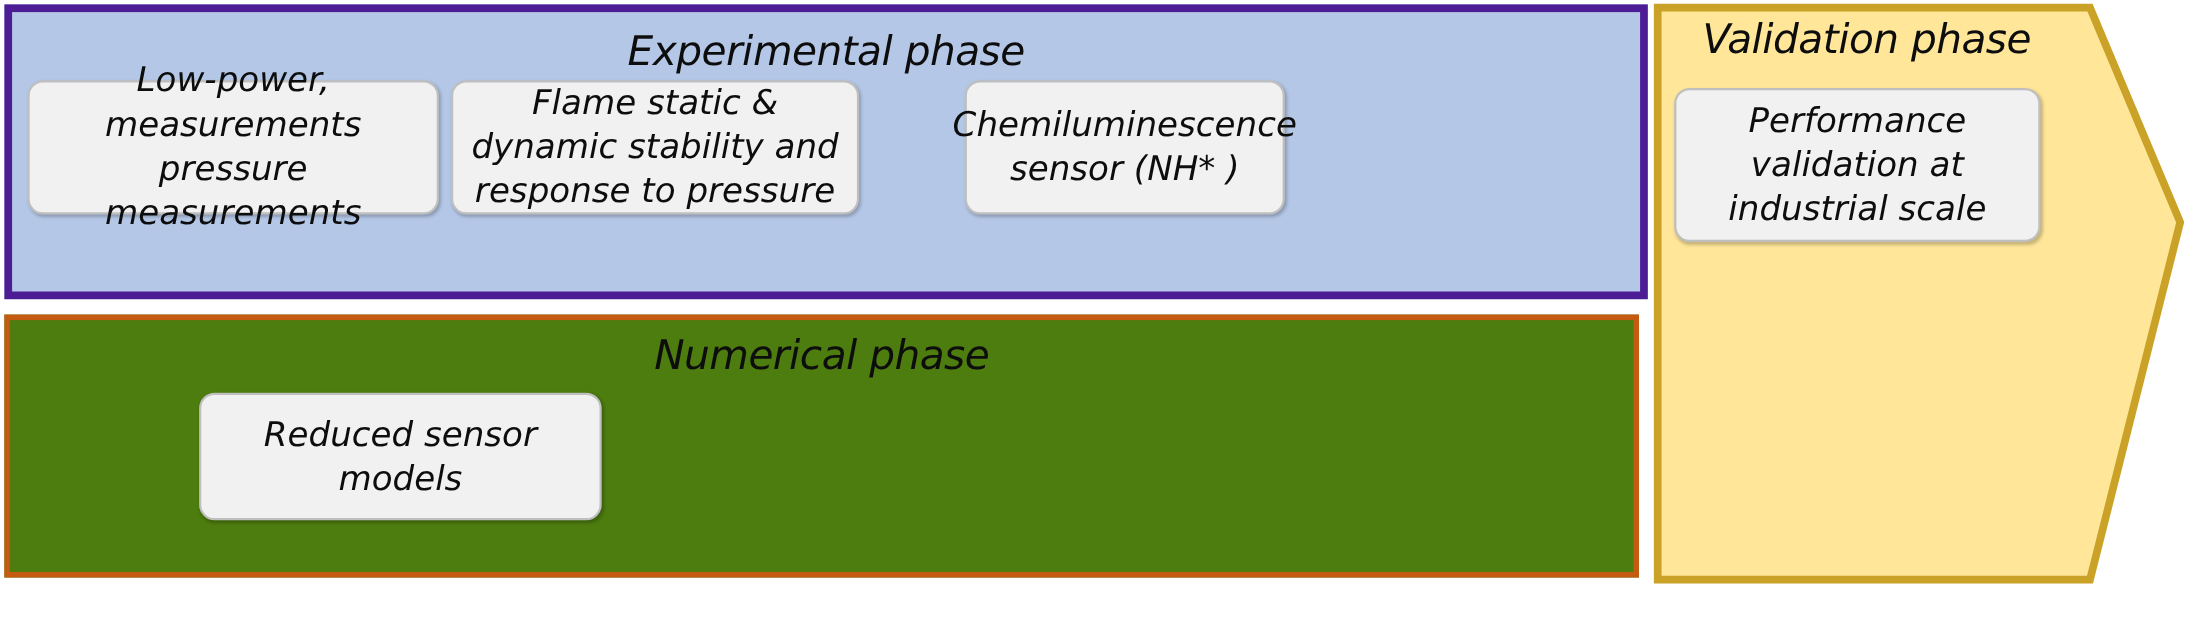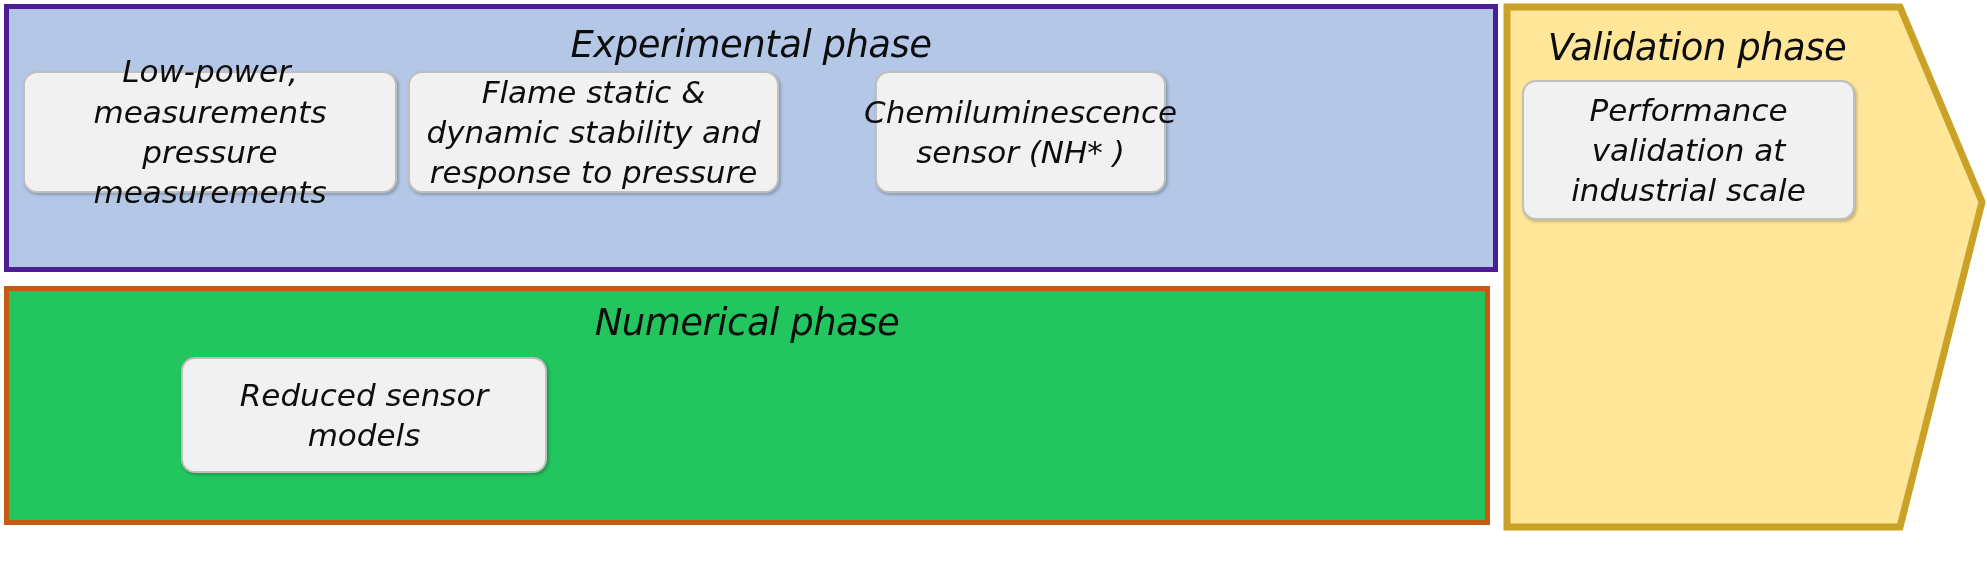--- a/index.html
+++ b/index.html
@@ -57,39 +57,39 @@
     font-family: "DejaVu Sans", sans-serif;
   }
 
   
   #experimental-panel {
     left: 4px;
     top: 4px;
     width: 1494px;
     height: 268px;
     background: #B4C7E7;
-    border: 5px solid #4c1d95;
+    border: 7px solid #4c1d95;
   }
   #experimental-panel .phase-title {
     position: absolute;
     left: 0;
     top: 14px;
     font-size: 37px;
   }
   #exp-box-1 { left: 14px;  top: 62px; width: 374px; height: 122px; font-size: 31px; }
   #exp-box-2 { left: 399px; top: 62px; width: 371px; height: 122px; font-size: 31px; }
   #exp-box-3 { left: 866px; top: 62px; width: 291px; height: 122px; font-size: 31px; }
 
   
   #numerical-panel {
     left: 4px;
     top: 286px;
     width: 1486px;
     height: 239px;
-    background: #22c55e;
+    background: #4d7c0f;
     border: 5px solid #C55A11;
   }
   #numerical-panel .phase-title {
     position: absolute;
     left: 0;
     top: 10px;
     font-size: 37px;
   }
   #num-box-1 { left: 172px; top: 66px; width: 366px; height: 116px; font-size: 31px; }
   #num-box-2 { left: 659px; top: 76px; width: 366px; height: 116px; font-size: 31px; }
@@ -111,21 +111,21 @@
   }
   #validation-content {
     position: absolute;
     left: 0; top: 0;
     width: 400px;
     height: 530px;
   }
   #validation-content .phase-title {
     position: absolute;
     left: 0;
-    top: 24px;
+    top: 12px;
     width: 390px;
     font-size: 37px;
     font-style: italic;
   }
   #val-box-1 {
     left: 20px;
     top: 78px;
     width: 333px;
     height: 140px;
     font-size: 31px;

